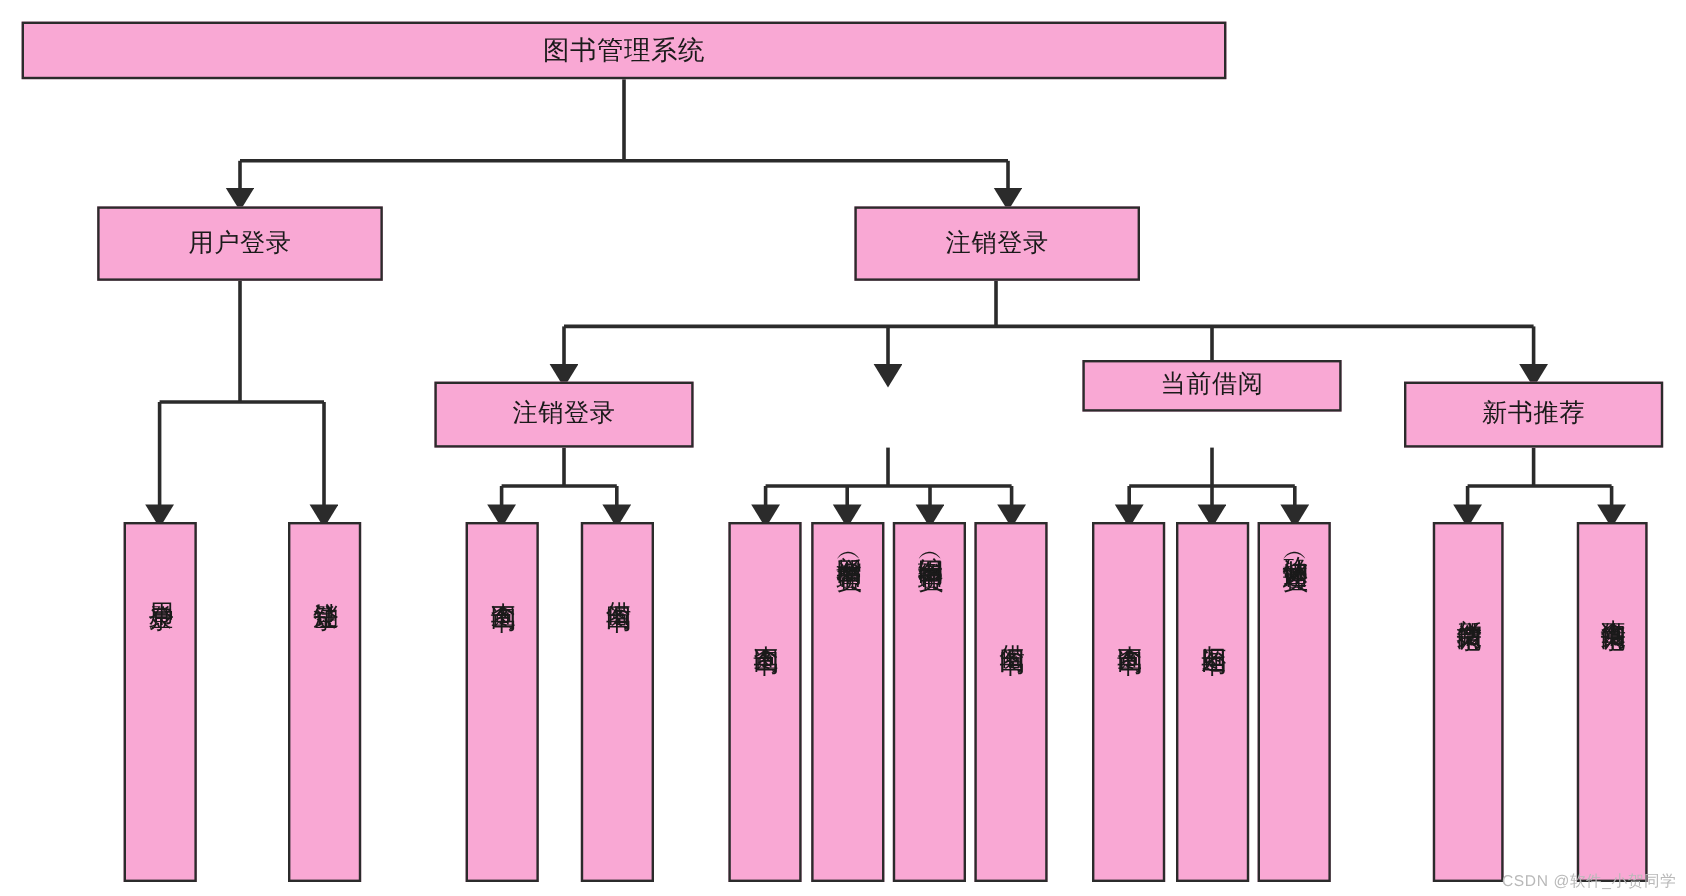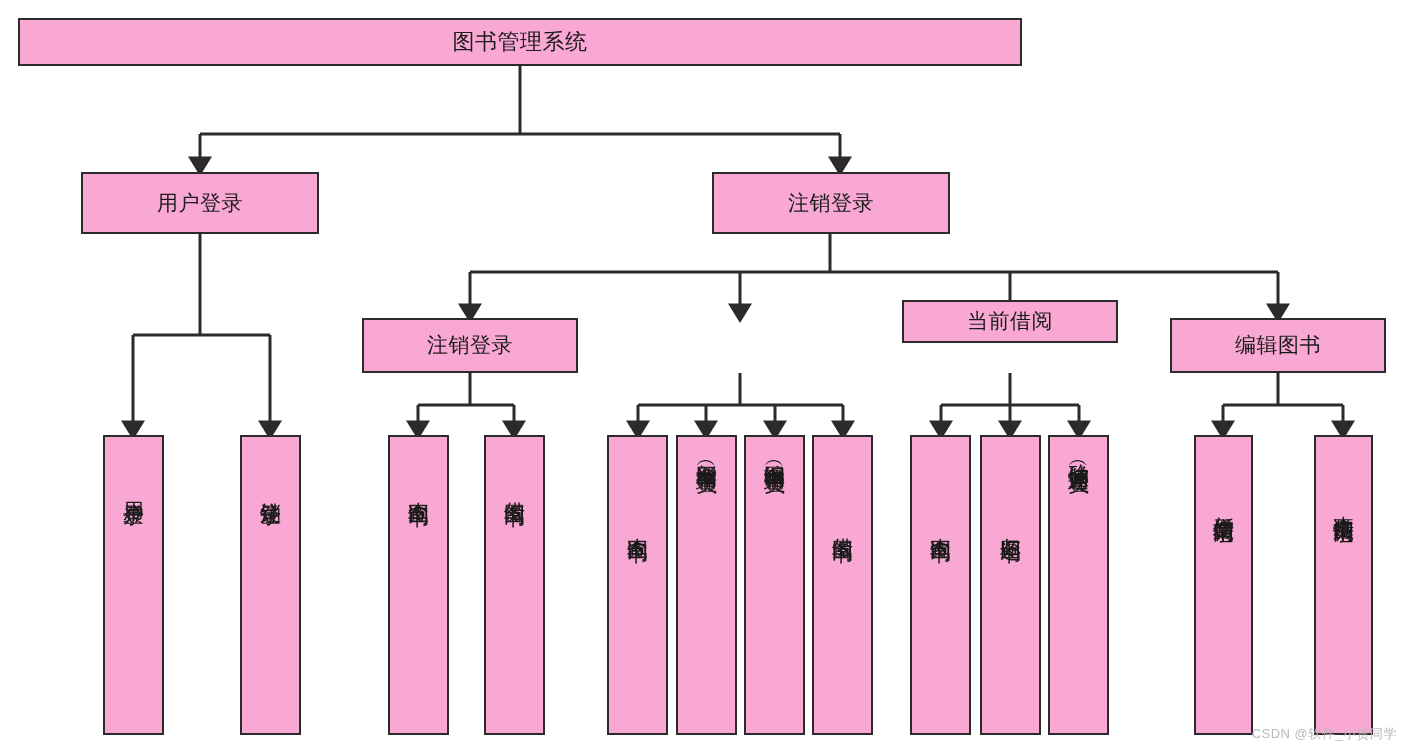--- a/index.html
+++ b/index.html
@@ -150,21 +150,21 @@
     <span class="node-label">注销登录</span>
   </div>
 
   <div class="node h-node" style="left:362px; top:318px; width:216px; height:55px;">
     <span class="node-label">注销登录</span>
   </div>
   <div class="node h-node" style="left:902px; top:300px; width:216px; height:43px;">
     <span class="node-label">当前借阅</span>
   </div>
   <div class="node h-node" style="left:1170px; top:318px; width:216px; height:55px;">
-    <span class="node-label">编辑图书</span>
+    <span class="node-label">新书推荐</span>
   </div>
 
   <div class="node v-node mid" style="left:103px; top:435px; width:61px; height:300px;">
     <span class="node-label">用户登录</span>
   </div>
   <div class="node v-node mid" style="left:240px; top:435px; width:61px; height:300px;">
     <span class="node-label">注销登录</span>
   </div>
 
   <div class="node v-node mid" style="left:388px; top:435px; width:61px; height:300px;">

